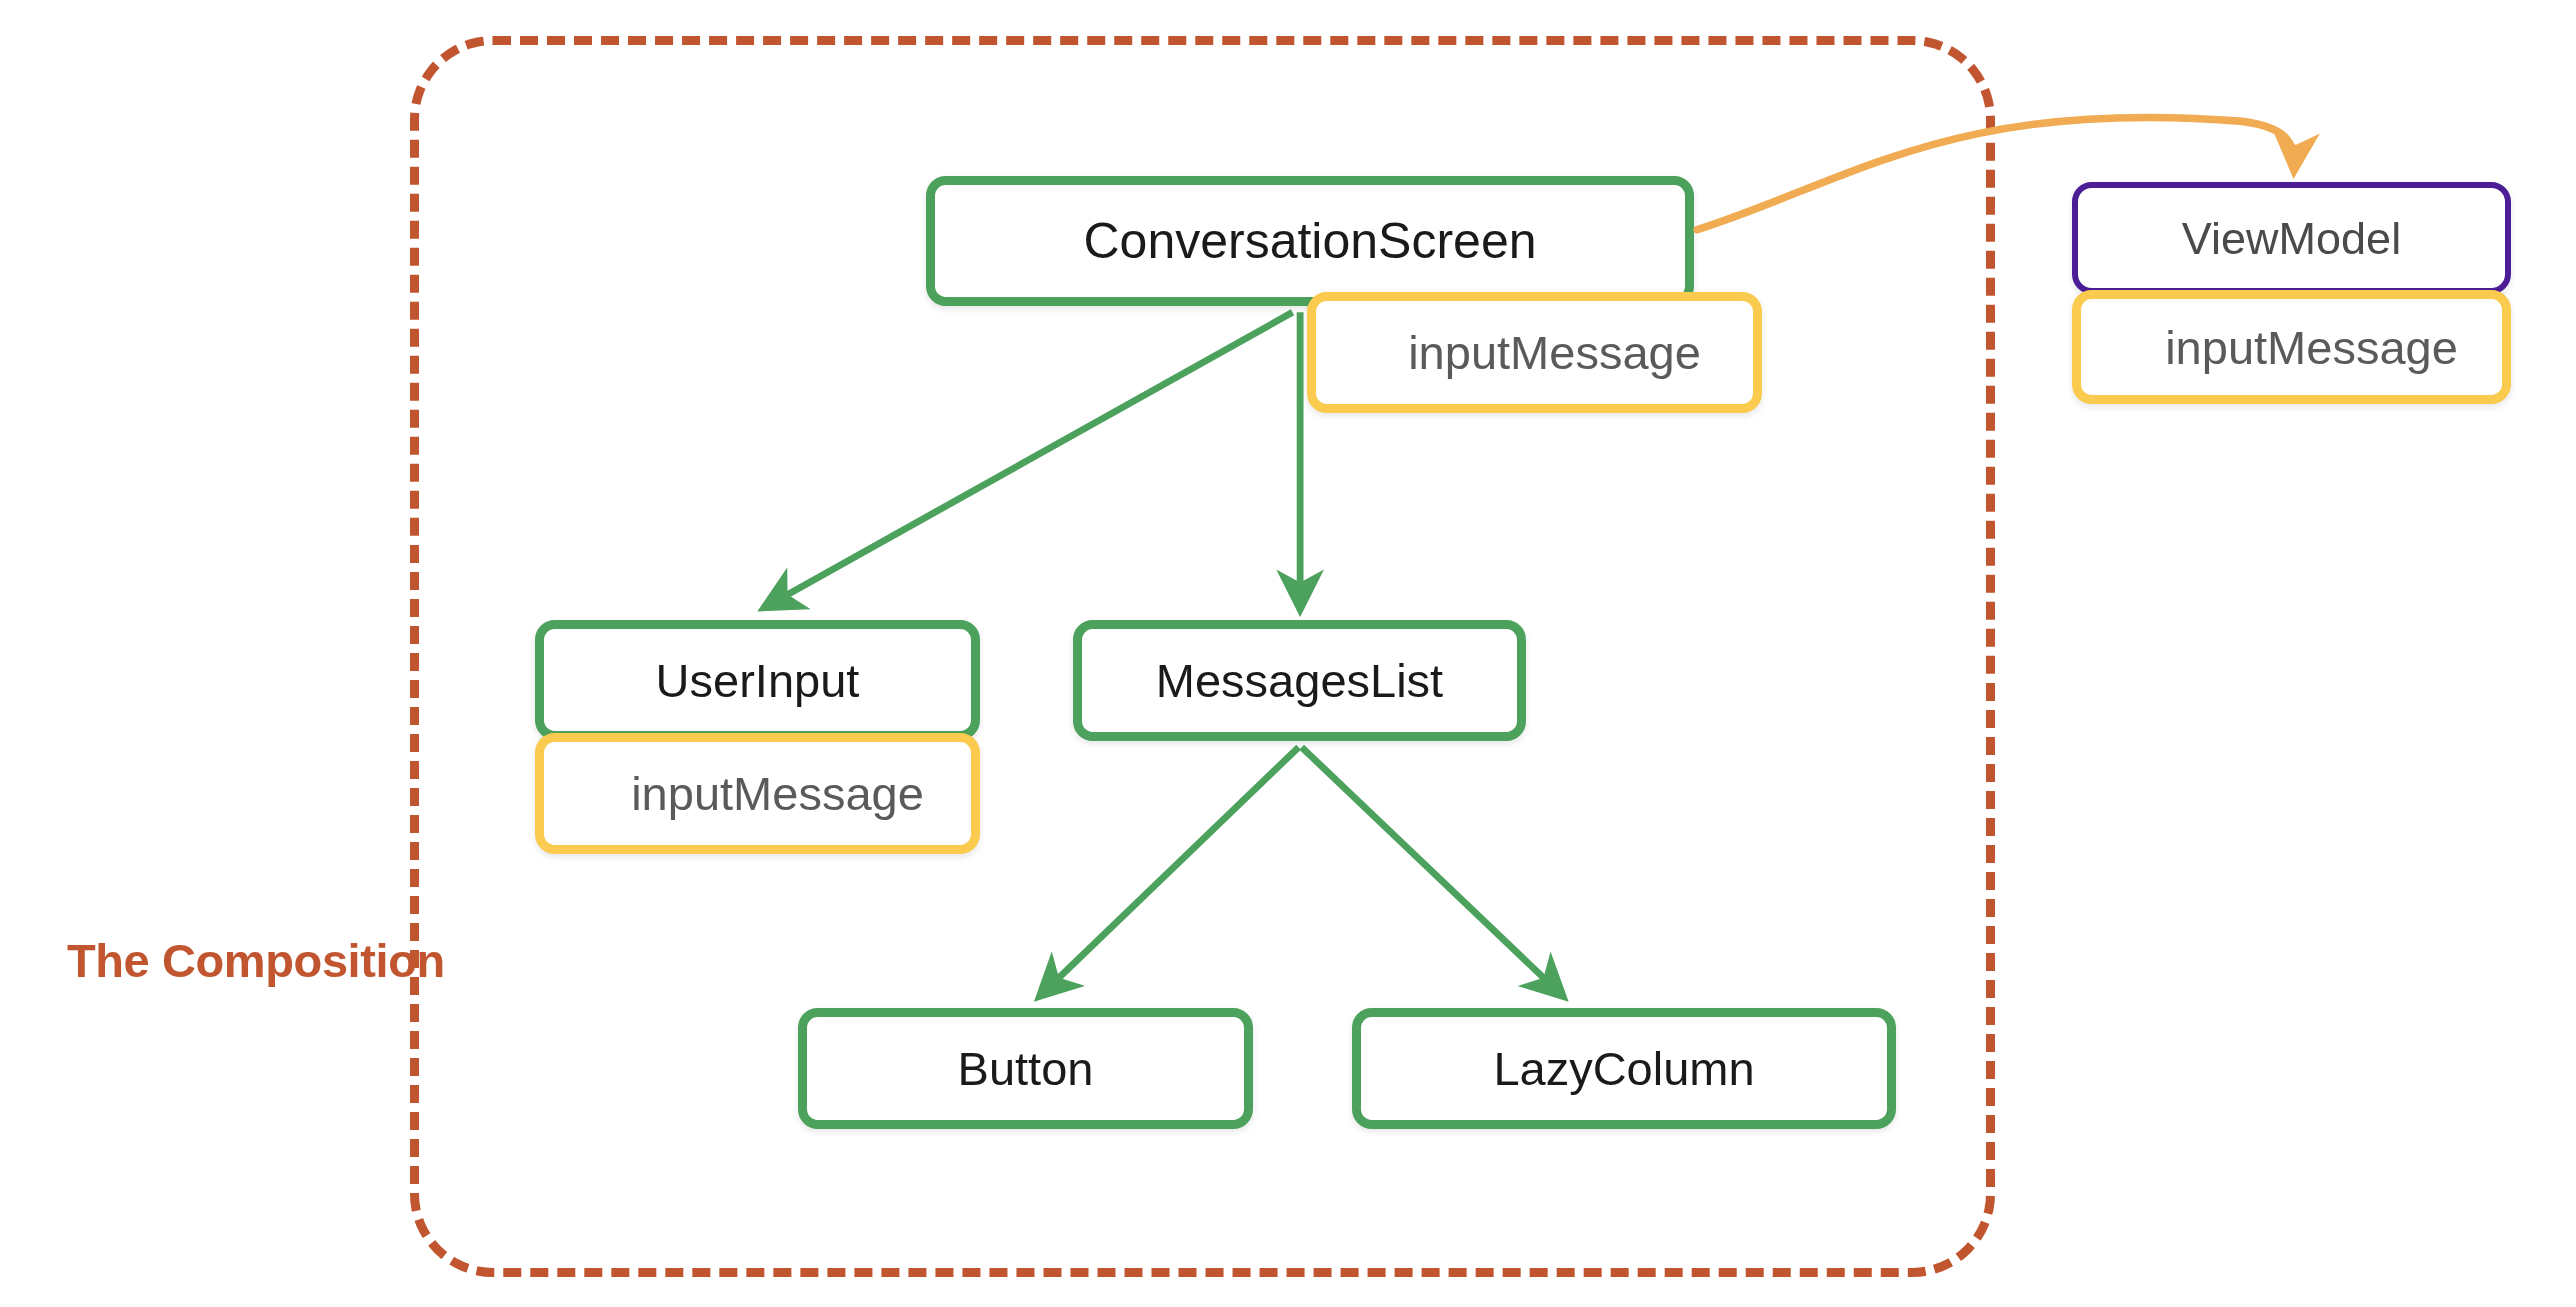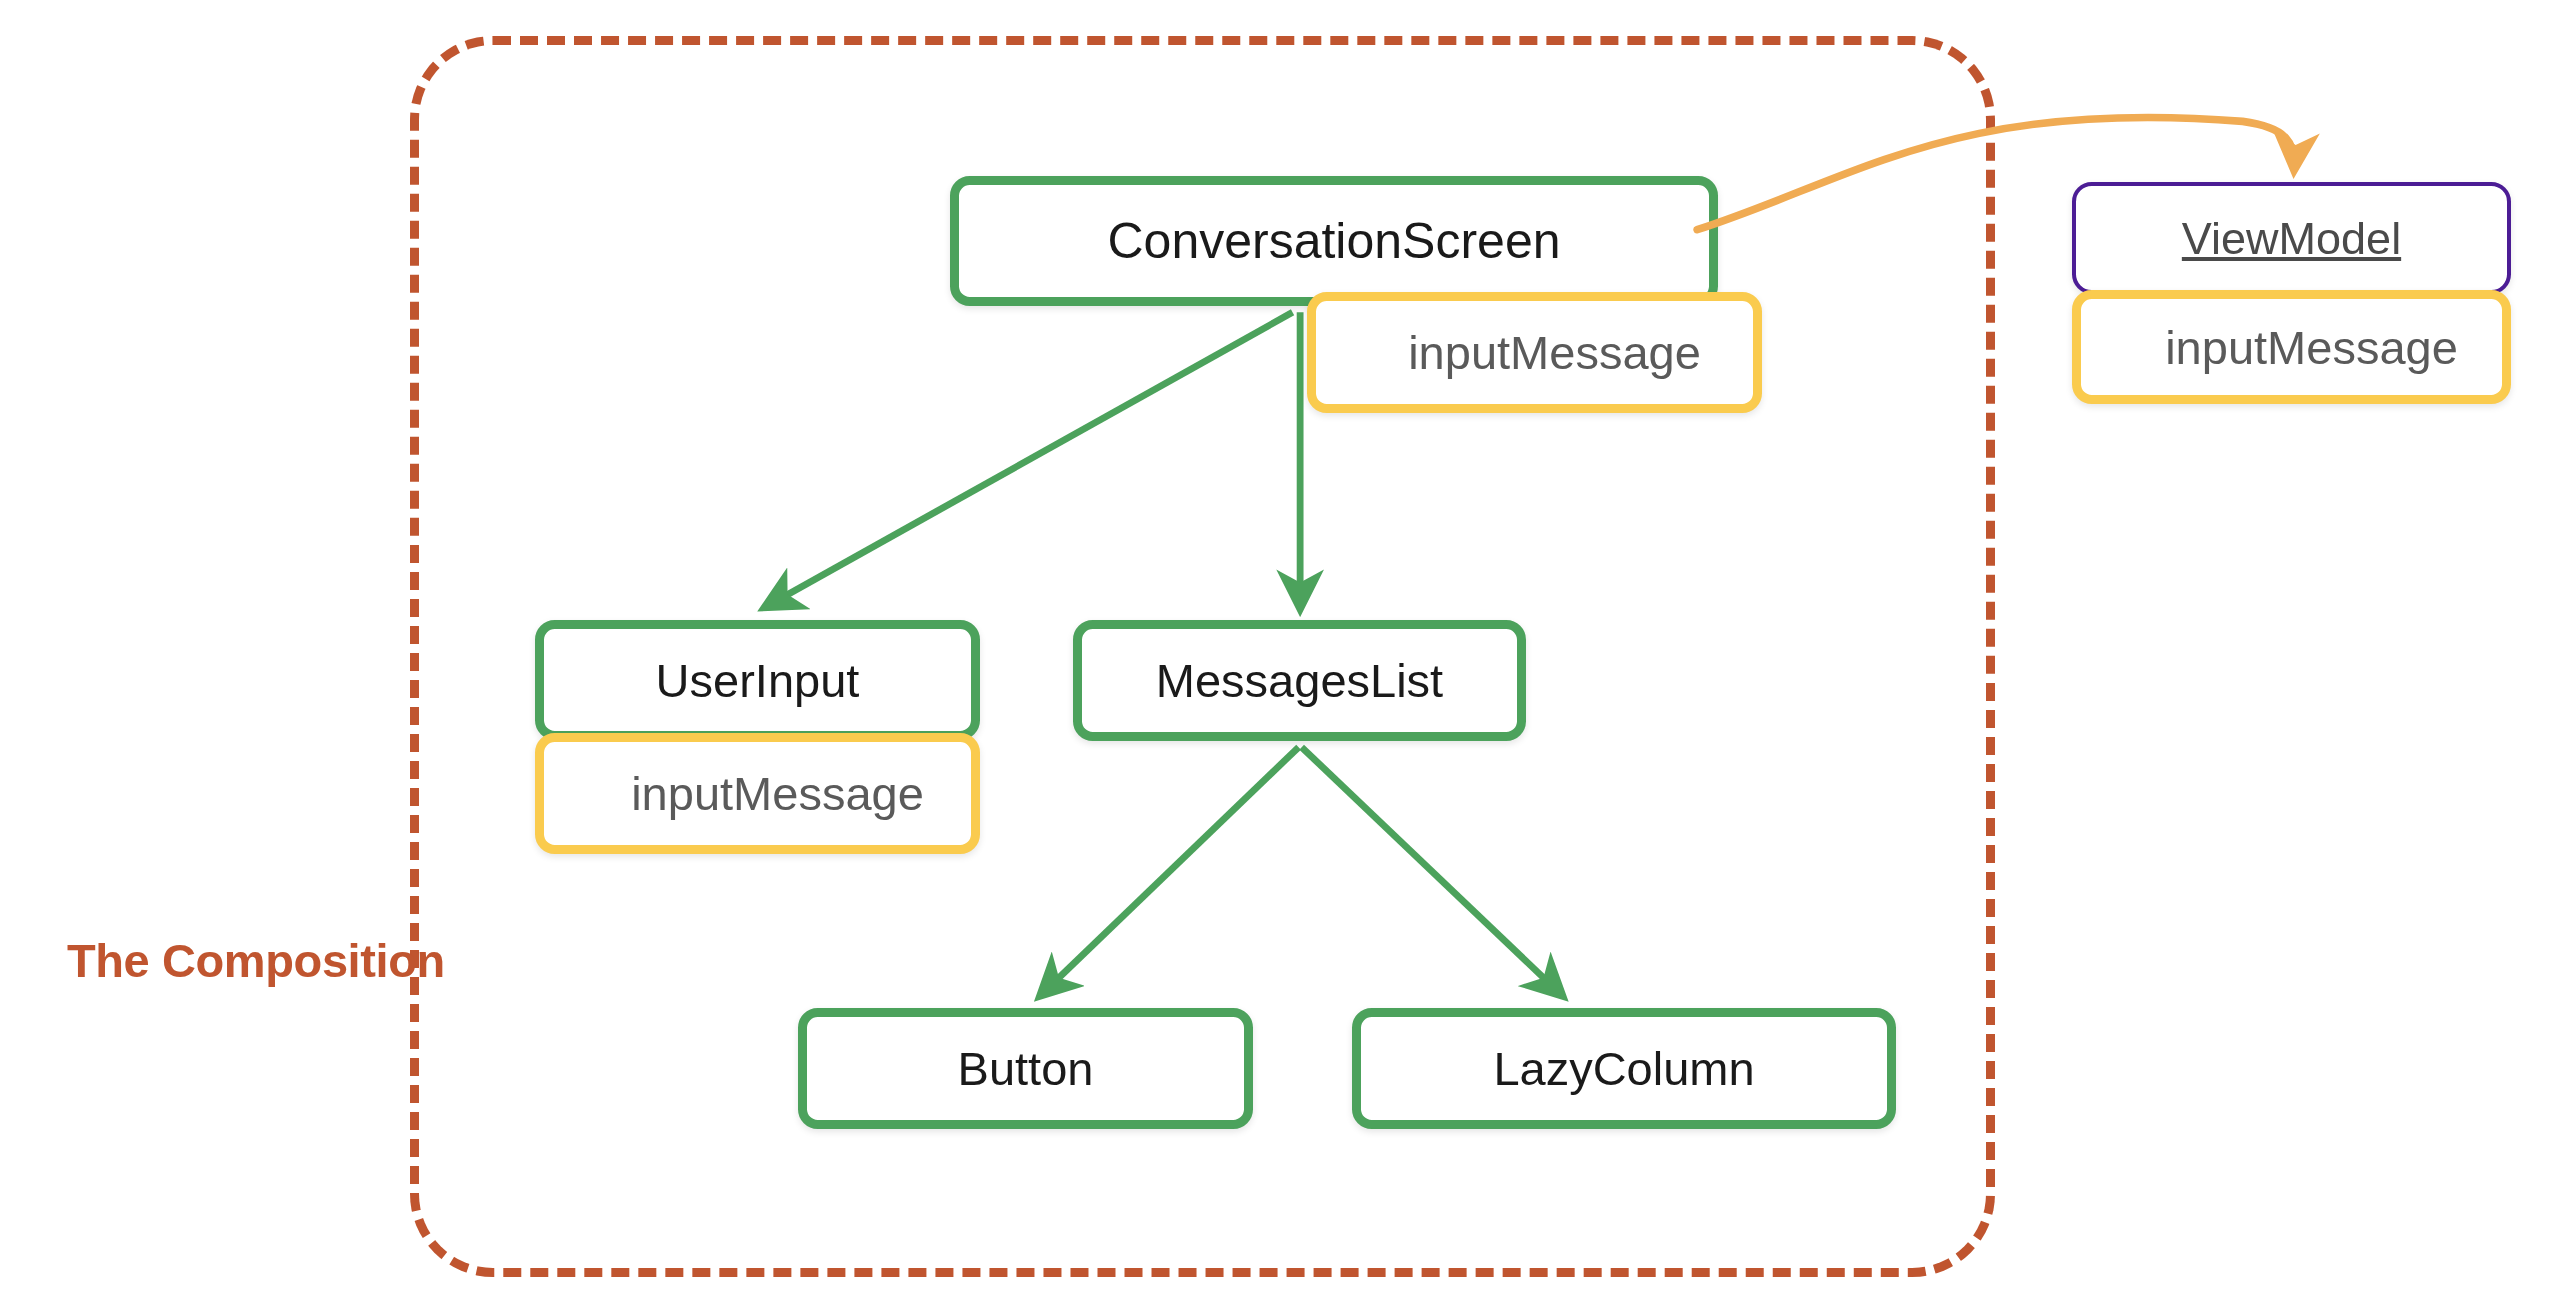--- a/index.html
+++ b/index.html
@@ -60,32 +60,31 @@
   .node .label {
     white-space: nowrap;
     line-height: 1;
   }
 
   .node.composable {
     border: 9px solid #4CA25C;
     color: #1a1a1a;
   }
   .node.viewmodel {
-    border: 4px solid #4c1d95;
+    border: 6px solid #4c1d95;
     color: #4a4a4a;
-    text-decoration: underline;
   }
   .node.state {
     border: 9px solid #FACB4E;
     color: #5a5a5a;
     padding-left: 40px;
   }
 
   
-  #node-conversationscreen { left: 950px; top: 176px;  width: 768px; height: 130px; }
+  #node-conversationscreen { left: 926px; top: 176px;  width: 768px; height: 130px; }
   #node-conversationscreen .label { font-size: 50px; }
 
   #node-cs-inputmessage    { left: 1307px; top: 292px;  width: 455px;  height: 121px; z-index: 5; }
   #node-cs-inputmessage .label { font-size: 47px; }
 
   #node-viewmodel          { left: 2072px; top: 182px;  width: 439px;  height: 112px; }
   #node-viewmodel .label { font-size: 45px; }
 
   #node-vm-inputmessage    { left: 2072px; top: 290px;  width: 439px;  height: 114px; z-index: 5; }
   #node-vm-inputmessage .label { font-size: 47px; }

